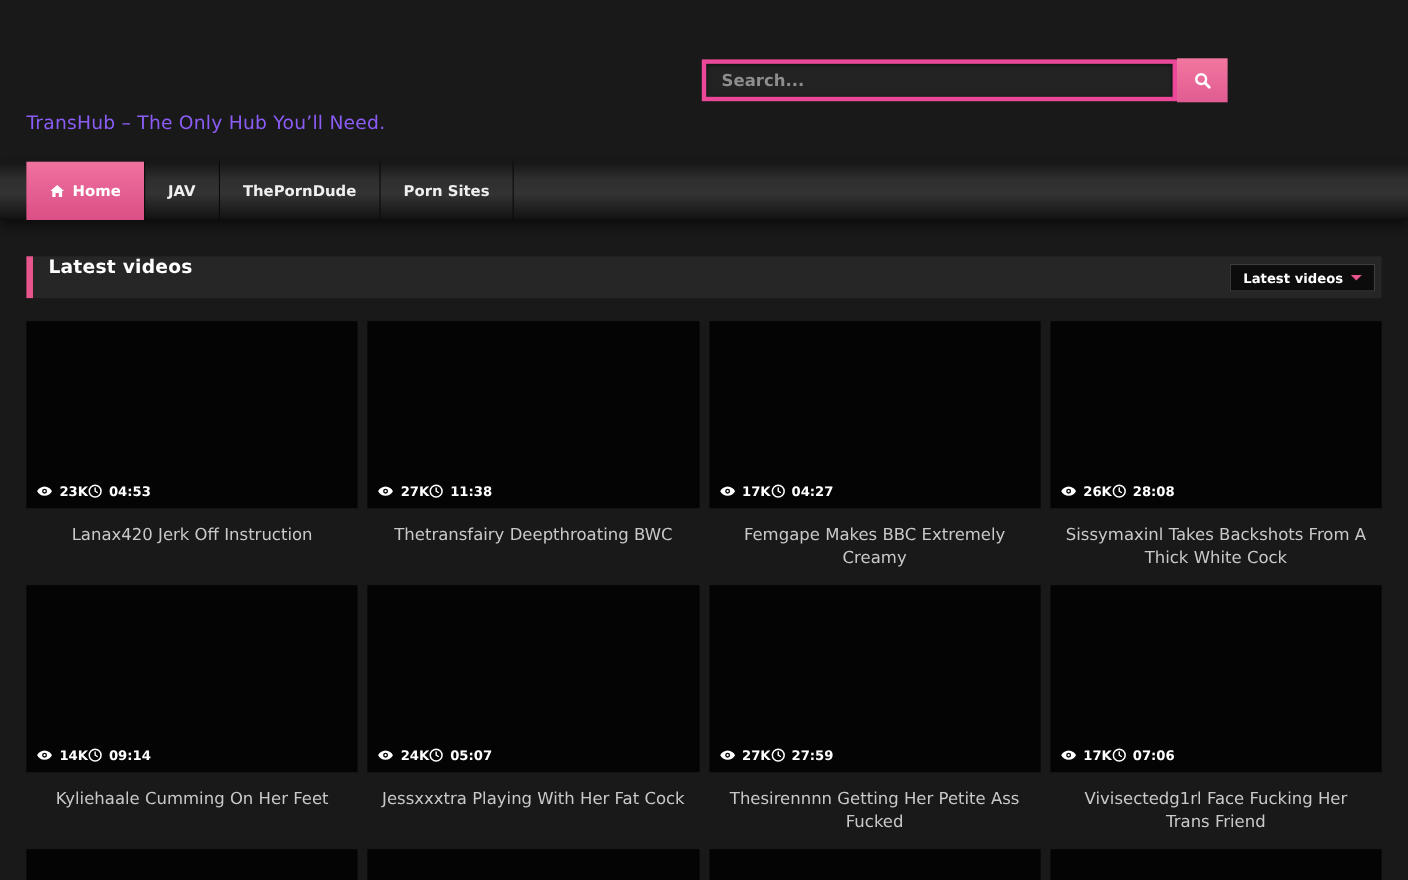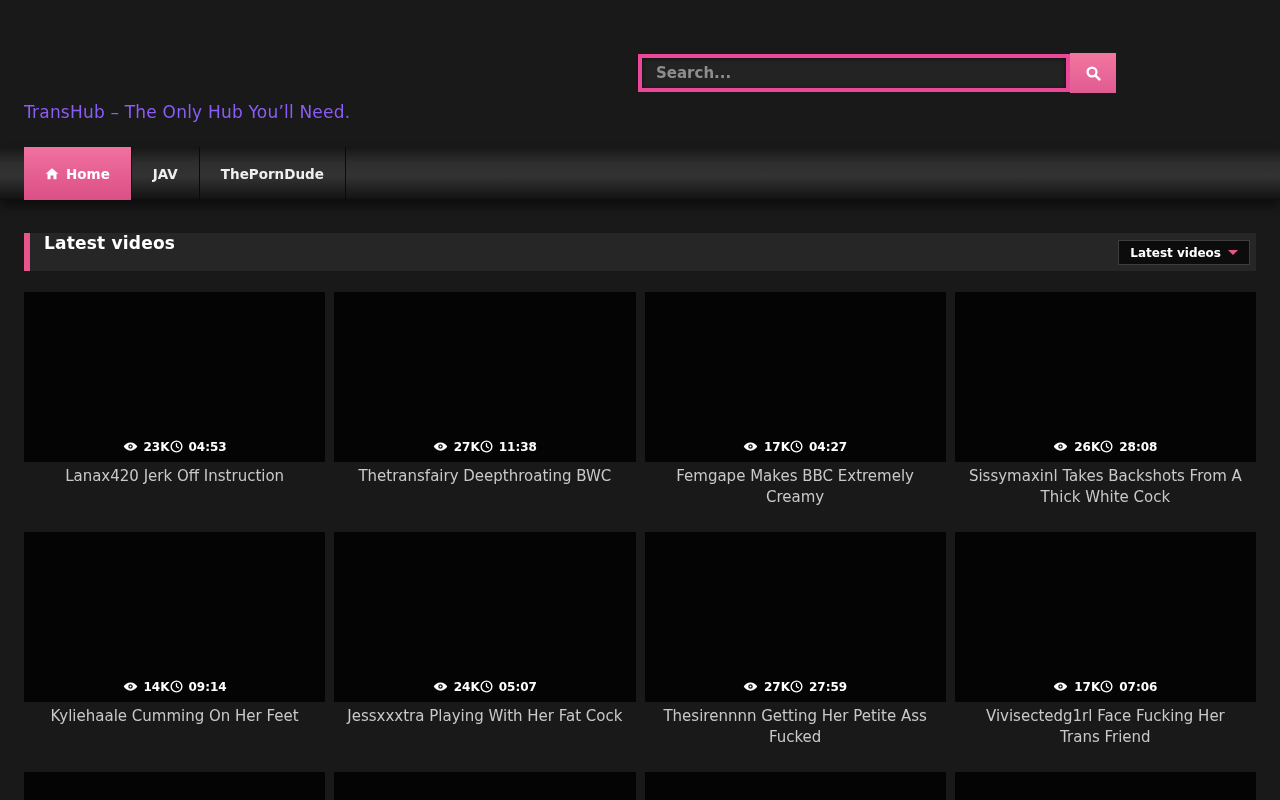--- a/index.html
+++ b/index.html
@@ -104,29 +104,29 @@
     row-gap: 0;
   }
   .video-card { cursor: pointer; }
   .video-thumb {
     height: 170px;
     background: #040404;
     position: relative;
   }
   .video-stats {
     position: absolute; left: 0; right: 0; bottom: 0;
-    display: flex; justify-content: center; align-items: center;
+    display: flex; justify-content: flex-start; align-items: center;
     padding: 6px 9px 8px;
     font-size: 12px; font-weight: bold; color: #fff;
   }
   .stat { display: flex; align-items: center; gap: 6px; }
   .stat .s-icon { display: inline-flex; align-items: center; }
   .video-title {
     height: 70px;
-    padding: 4px 10px 0;
+    padding: 14px 10px 0;
     text-align: center;
     font-size: 15px;
     line-height: 1.4;
     color: #c9c9c9;
   }
 </style>
 </head>
 <body>
 
 <header class="site-header">
@@ -153,20 +153,23 @@
           </svg>
         </span>
         <span>Home</span>
       </li>
       <li>
         <span>JAV</span>
       </li>
       <li>
         <span>ThePornDude</span>
       </li>
+      <li>
+        <span>Porn Sites</span>
+      </li>
     </ul>
 </nav>
 
 <main class="content">
   <div class="section-header">
     <span class="section-accent"></span>
     <h2 class="section-title">Latest videos</h2>
     <button class="sort-dropdown">
       <span>Latest videos</span>
       <span class="caret-down"></span>

